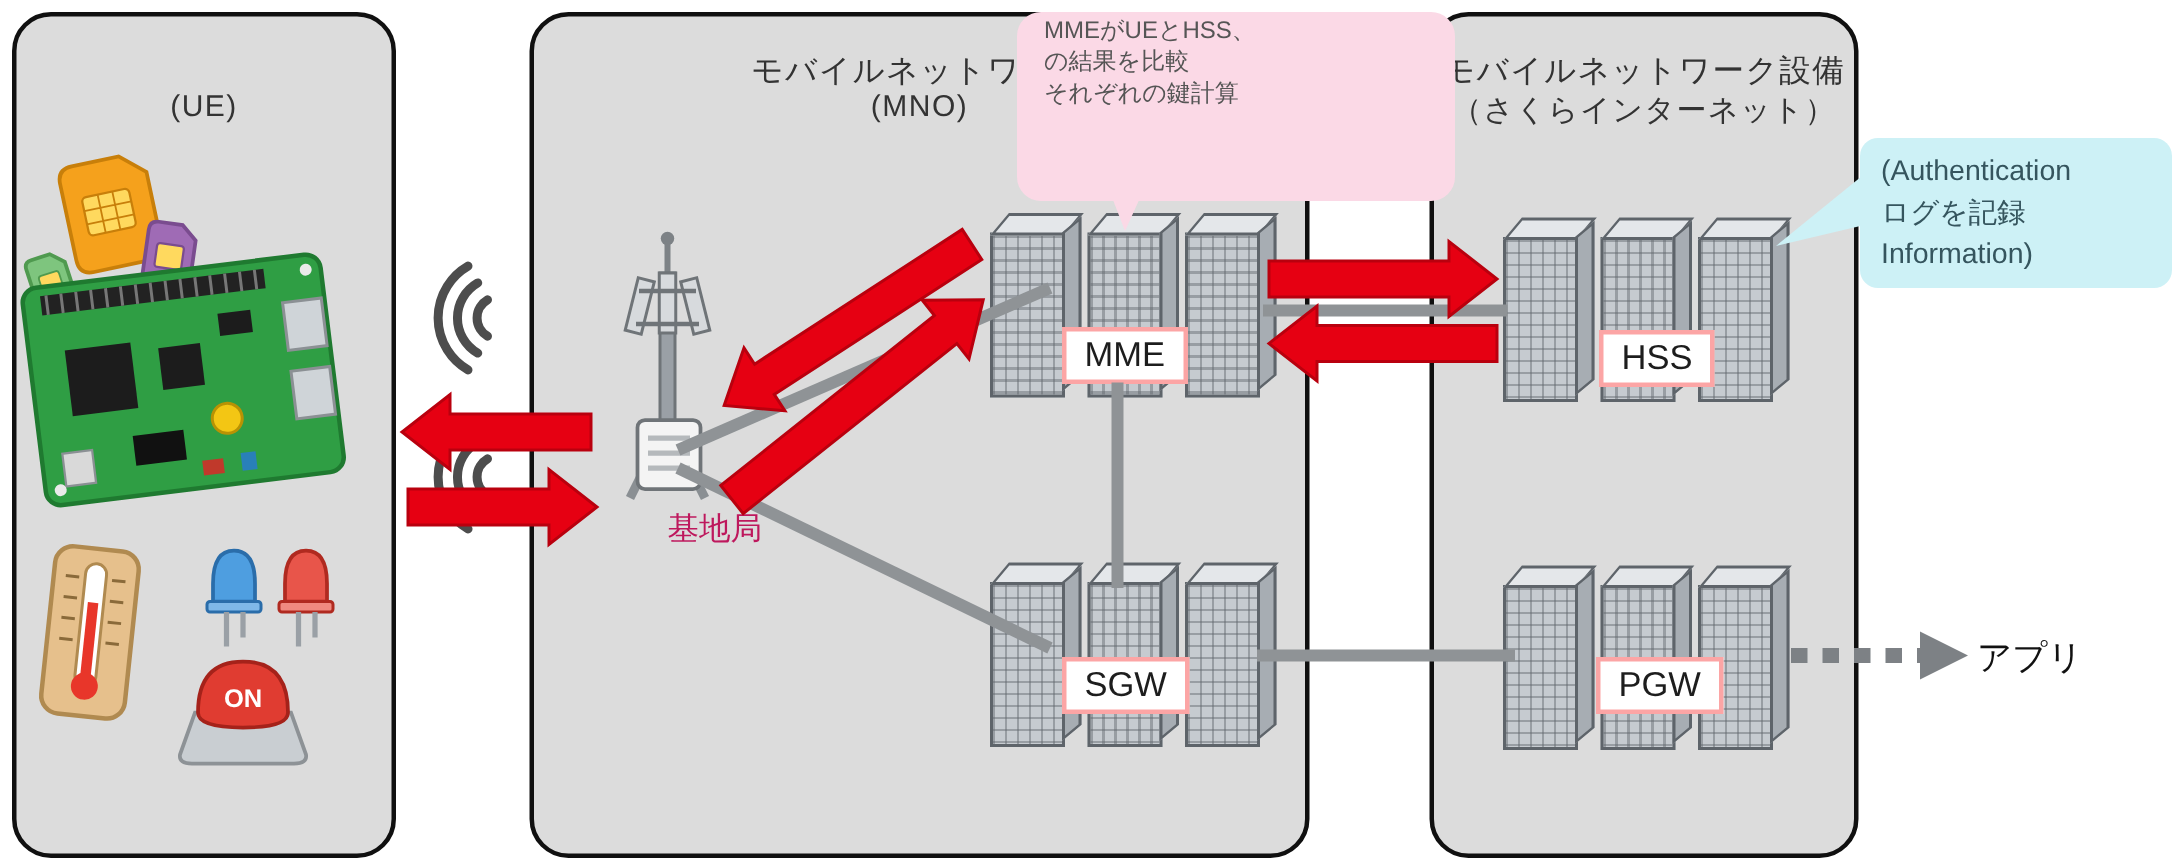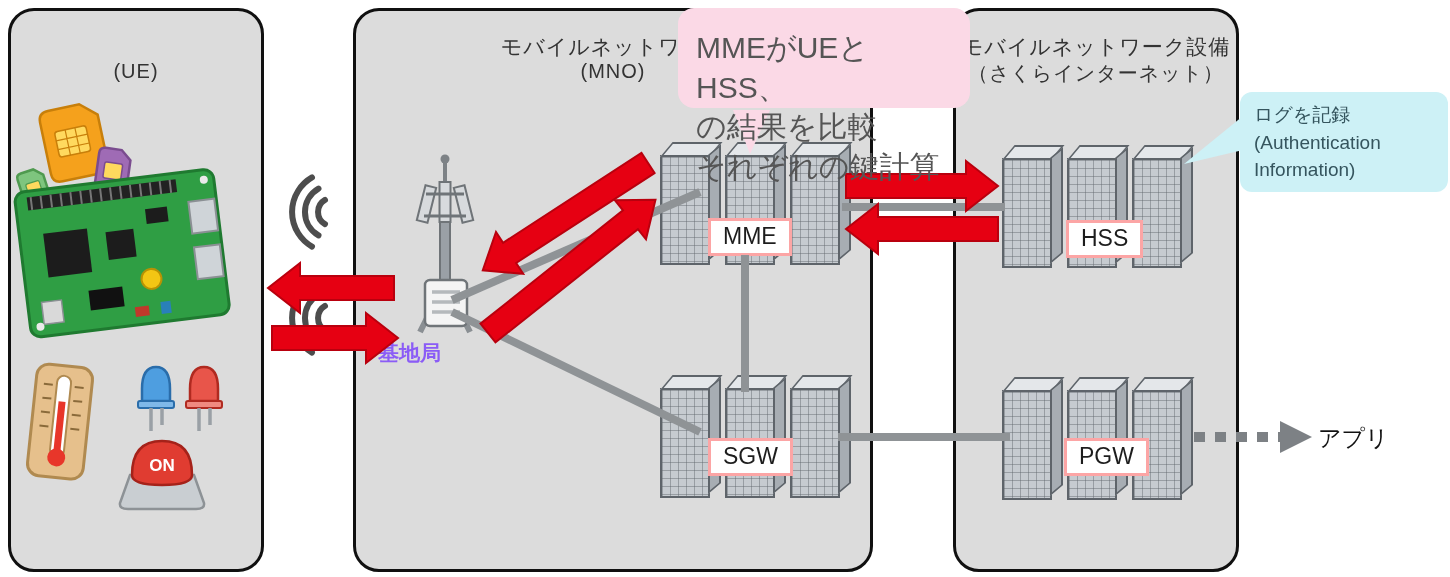--- a/index.html
+++ b/index.html
@@ -28,27 +28,27 @@
        background:#e4e7ea;border:2px solid #5e646a;
        transform:skewX(-40deg);transform-origin:0 100%;}
   .srv::after{content:"";position:absolute;right:-13px;top:-2px;width:9px;height:102px;
        background:#a7adb3;border:2px solid #5e646a;
        transform:skewY(-40deg);transform-origin:0 0;}
 
   .node-label{position:absolute;background:#fff;border:3px solid #fca5a5;
        color:#1d1d1d;font-size:23px;padding:2px 12px;line-height:1.2;}
 
   
-  .enodeb-label{position:absolute;left:378px;top:338px;width:130px;text-align:left;
-       font-weight:bold;font-size:21px;line-height:1.45;color:#8b5cf6;}
+  .enodeb-label{position:absolute;left:378px;top:338px;width:130px;text-align:right;
+       font-weight:normal;font-size:21px;line-height:1.45;color:#be185d;}
 
   
   .callout{position:absolute;border-radius:16px;z-index:30;}
-  .callout-pink{left:678px;top:8px;width:292px;height:100px;background:#fbd9e6;
-       padding:20px 18px;box-sizing:border-box;font-size:30px;line-height:1.32;color:#555;}
+  .callout-pink{left:678px;top:8px;width:292px;height:126px;background:#fbd9e6;
+       padding:2px 18px;box-sizing:border-box;font-size:16px;line-height:1.32;color:#555;}
   .callout-cyan{left:1240px;top:92px;width:208px;height:100px;background:#cdf1f6;
        border-radius:12px;padding:9px 14px;box-sizing:border-box;
        font-size:19px;line-height:1.45;color:#35555e;}
 
   
   .app-label{position:absolute;left:1318px;top:423px;font-size:23px;color:#111;font-weight:400;}
 
   .abs{position:absolute;}
   svg{display:block;}
   .overlay{position:absolute;left:0;top:0;z-index:20;pointer-events:none;}
@@ -226,20 +226,20 @@
     <polygon points="1280,421 1312,437 1280,453" fill="#7d8185"></polygon>
   </svg>
 
   <div class="callout callout-pink">
     <div>MMEがUEとHSS、</div>
     <div>の結果を比較</div>
     <div>それぞれの鍵計算</div>
   </div>
 
   <div class="callout callout-cyan">
+    <div>(Authentication</div>
     <div>ログを記録</div>
-    <div>(Authentication</div>
     <div>Information)</div>
   </div>
 
   <div class="app-label">アプリ</div>
 
 </div>
 
 </body></html>

